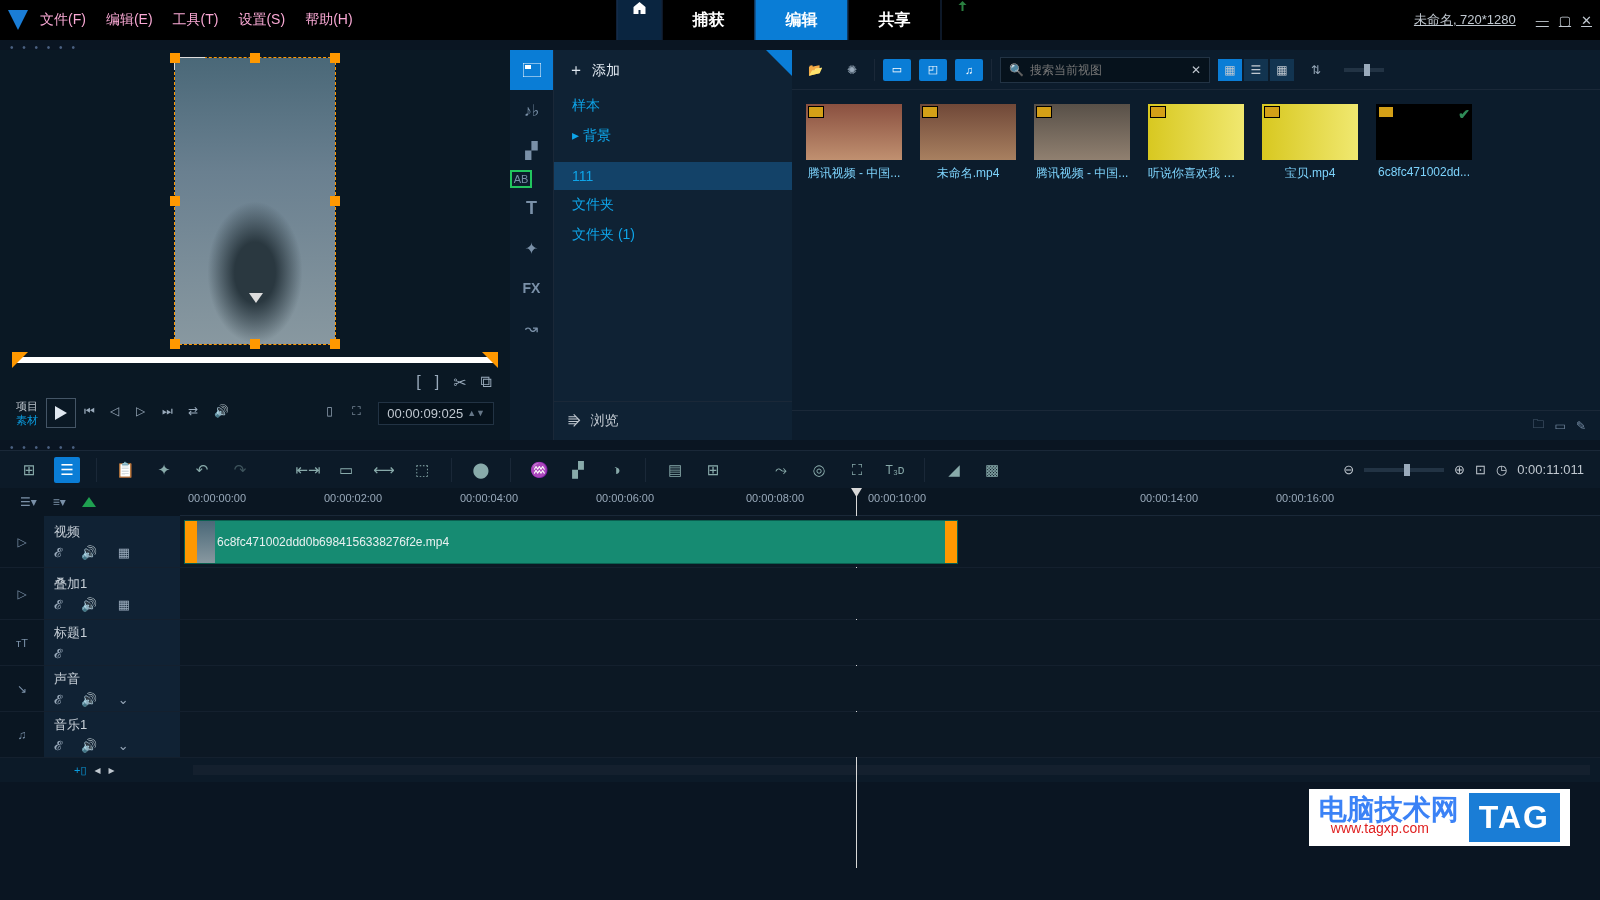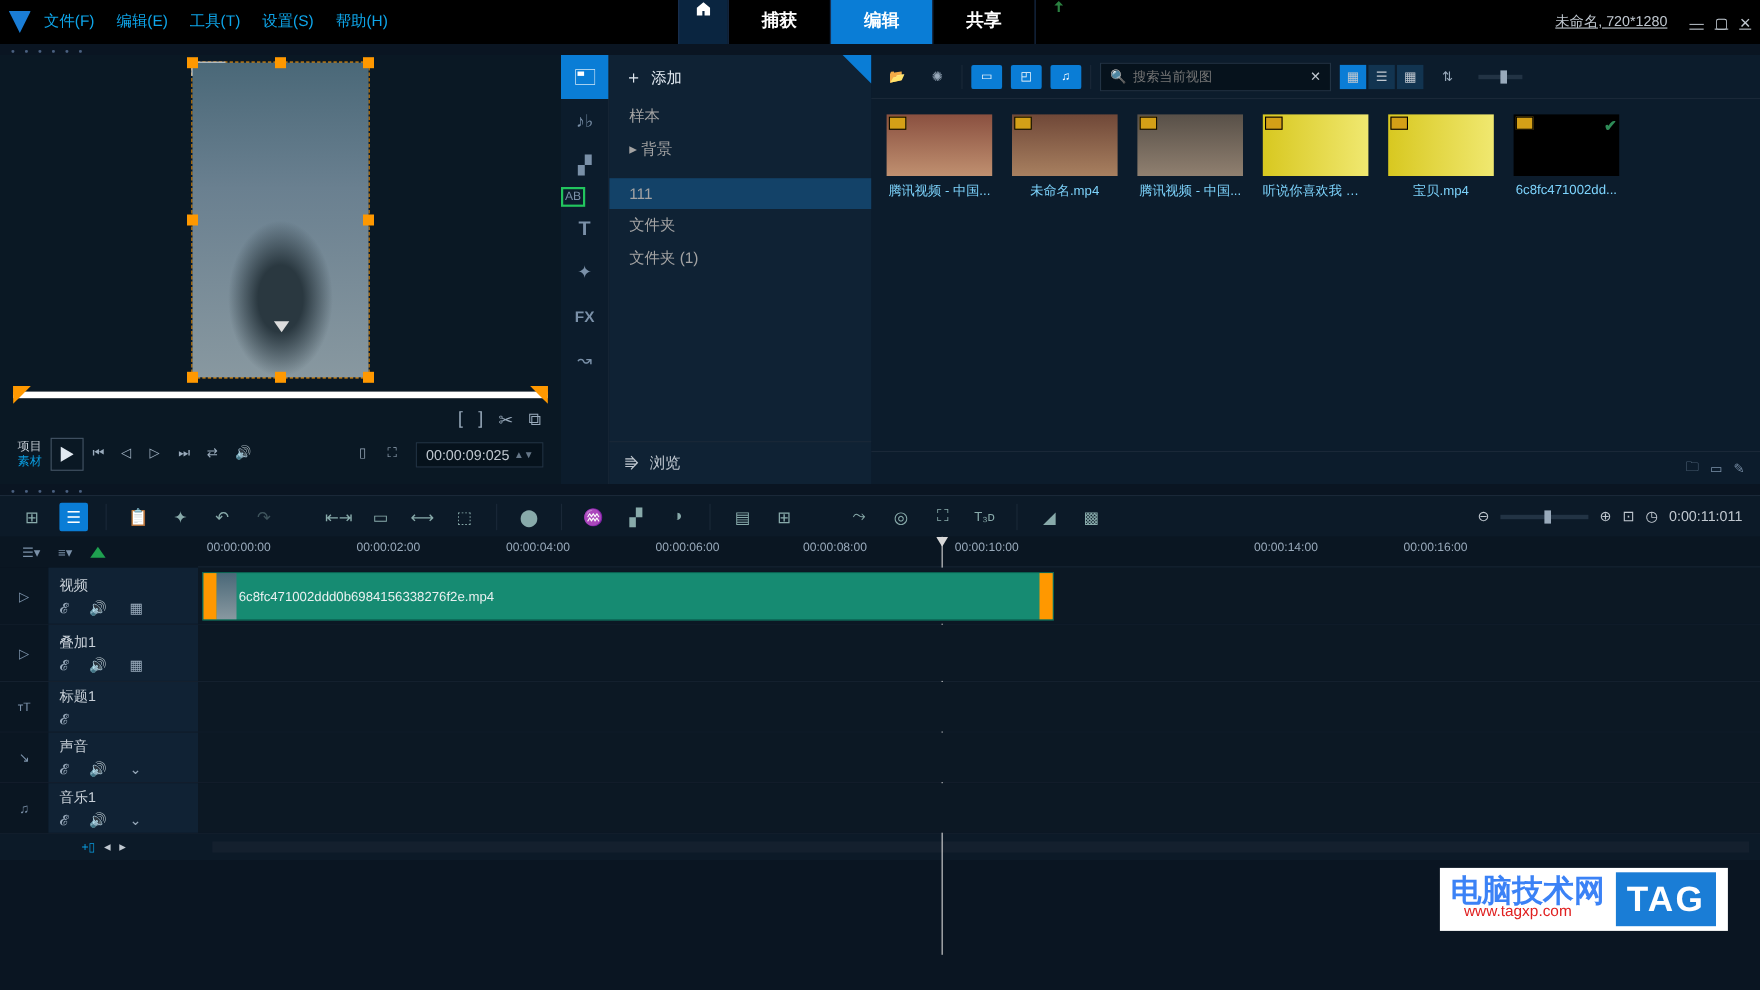--- a/index.html
+++ b/index.html
@@ -1,19 +1,19 @@
 <!DOCTYPE html>
 <html><head>
 <meta charset="utf-8">
 <style>
 * { margin: 0; padding: 0; box-sizing: border-box; font-family: "Microsoft YaHei", sans-serif; }
 body { background: #0a1522; color: #c0c8d0; font-size: 12px; overflow: hidden; width: 1600px; height: 900px; }
 .titlebar { height: 40px; background: #000; display: flex; align-items: center; padding: 0 8px; }
 .titlebar .logo { width: 20px; height: 20px; background: #1a7dd6; clip-path: polygon(50% 0, 100% 100%, 0 100%); transform: rotate(180deg); margin-right: 12px; }
-.titlebar .menu { display: flex; gap: 20px; font-size: 14px; color: #0ea5e9; }
+.titlebar .menu { display: flex; gap: 20px; font-size: 14px; color: #f9a8d4; }
 .titlebar .menu .item { cursor: pointer; }
 .titlebar .center-tabs { position: absolute; left: 50%; transform: translateX(-50%); display: flex; }
 .titlebar .center-tabs .tab { padding: 0 30px; height: 40px; line-height: 40px; font-size: 16px; font-weight: bold; color: #fff; border-left: 1px solid #1a3050; }
 .titlebar .center-tabs .tab.home { padding: 0 14px; background: #0a2540; }
 .titlebar .center-tabs .tab.active { background: #0a7dd6; }
 .titlebar .right { margin-left: auto; display: flex; align-items: center; gap: 10px; font-size: 13px; text-decoration: underline; }
 .titlebar .win-controls { display: flex; gap: 10px; margin-left: 10px; }
 .drag-dots { height: 10px; background: #0a1522; padding: 2px 10px; color: #4a6080; font-size: 10px; letter-spacing: 3px; }
 .upper { display: flex; height: 390px; }
 .preview-panel { width: 510px; background: #0a1824; display: flex; flex-direction: column; padding: 6px; }
@@ -37,21 +37,21 @@
 .player-controls .btn { width: 18px; height: 18px; color: #9ab; cursor: pointer; }
 .timecode-box { background: #06121c; border: 1px solid #234; padding: 3px 8px; font-family: monospace; font-size: 13px; margin-left: auto; display: flex; align-items: center; gap: 4px; }
 .library-panel { flex: 1; background: #0c1c2c; display: flex; }
 .lib-tabs { width: 44px; background: #0c1c2c; display: flex; flex-direction: column; border-right: 1px solid #1a2838; }
 .lib-tabs .t { height: 40px; display: flex; align-items: center; justify-content: center; color: #7a90a8; font-size: 16px; cursor: pointer; }
 .lib-tabs .t.active { background: #0a7dd6; color: #fff; }
 .lib-tabs .t.fx { font-weight: bold; font-size: 14px; }
 .lib-tree { width: 238px; background: #0f2234; display: flex; flex-direction: column; position: relative; }
 .lib-tree .add { display: flex; align-items: center; gap: 8px; padding: 10px 14px; font-size: 14px; color: #e0e8f0; }
 .lib-tree .pin-corner { position: absolute; top: 0; right: 0; width: 0; height: 0; border-top: 26px solid #0a7dd6; border-left: 26px solid transparent; }
-.lib-tree .item { padding: 6px 18px; font-size: 14px; color: #a3a3a3; cursor: pointer; }
+.lib-tree .item { padding: 6px 18px; font-size: 14px; color: #0ea5e9; cursor: pointer; }
 .lib-tree .item.sel { background: #134268; margin-top: 11px; }
 .lib-tree .browse { margin-top: auto; padding: 10px 14px; font-size: 14px; display: flex; align-items: center; gap: 10px; border-top: 1px solid #1a2838; }
 .lib-content { flex: 1; display: flex; flex-direction: column; }
 .lib-toolbar { height: 40px; display: flex; align-items: center; gap: 8px; padding: 0 10px; border-bottom: 1px solid #1a2838; background: #0c1c2c; }
 .lib-toolbar .ico { width: 28px; height: 28px; display: flex; align-items: center; justify-content: center; color: #9ab; cursor: pointer; }
 .lib-toolbar .sep { width: 1px; height: 22px; background: #1a2838; }
 .lib-toolbar .chip { width: 28px; height: 22px; background: #0a7dd6; border-radius: 2px; display: flex; align-items: center; justify-content: center; font-size: 11px; color: #fff; }
 .search-box { flex: 1; max-width: 210px; background: #06121c; border: 1px solid #234; height: 26px; display: flex; align-items: center; padding: 0 8px; gap: 6px; }
 .search-box input { background: none; border: none; color: #789; font-size: 12px; flex: 1; outline: none; }
 .view-btns { display: flex; gap: 2px; }
@@ -341,21 +341,21 @@
     <div class="left">
       <span style="color:#7a90a8;">☰▾</span>
       <span style="color:#7a90a8;">≡▾</span>
       <div class="green-tri"></div>
     </div>
     <div class="tl-ruler">
       <div class="tick" style="left:8px;">00:00:00:00</div>
       <div class="tick" style="left:144px;">00:00:02:00</div>
       <div class="tick" style="left:280px;">00:00:04:00</div>
       <div class="tick" style="left:416px;">00:00:06:00</div>
-      <div class="tick" style="left:536px;padding-left:14px;">00:00:08:00</div>
+      <div class="tick" style="left:552px;padding-left:14px;">00:00:08:00</div>
       <div class="tick" style="left:688px;">00:00:10:00</div>
       <div class="tick" style="left:824px;margin-top:40px;">00:00:12:00</div>
       <div class="tick" style="left:960px;">00:00:14:00</div>
       <div class="tick" style="left:1096px;">00:00:16:00</div>
       <div class="playhead" style="left:676px;"></div>
     </div>
   </div>
 
   <div class="tracks">
     <div class="track">

